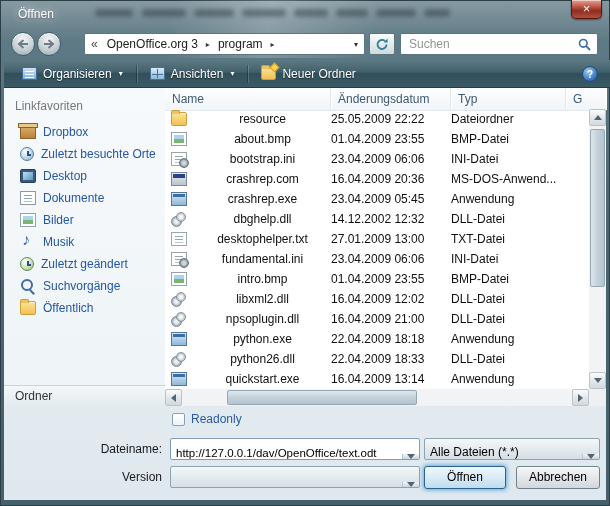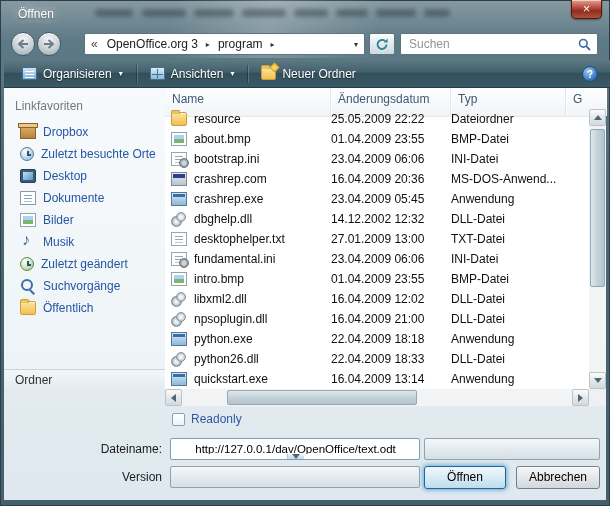--- a/index.html
+++ b/index.html
@@ -49,40 +49,40 @@
   .tbtn .drop{font-size:8px;margin-left:1px;}
   .tb-sep{width:1px;height:18px;background:rgba(0,0,0,.28);box-shadow:1px 0 0 rgba(255,255,255,.18);margin:0 3px;}
   .help-btn{position:absolute;right:12px;top:66px;width:16px;height:16px;border-radius:50%;
     background:radial-gradient(circle at 35% 30%,#9ccaef,#2f6db3 75%);border:1px solid #1c4c82;
     color:#fff;font-size:10px;font-weight:bold;text-align:center;line-height:15px;cursor:pointer;}
   
   .content{position:absolute;left:4px;top:88px;right:4px;bottom:6px;
     background:linear-gradient(180deg,#edf3f7,#dfe8ee);}
   .main{position:absolute;left:0;right:0;top:0;height:318px;}
   
-  .sidebar{position:absolute;left:0;top:0;bottom:16px;width:189px;
+  .sidebar{position:absolute;left:0;top:0;bottom:0;width:189px;
     background:linear-gradient(180deg,#f7fafc,#edf3f7);border-right:1px solid #c9d4dc;}
   .sb-header{margin:11px 0 8px 11px;color:#787878;}
   .sb-item{display:flex;align-items:center;height:22px;padding-left:16px;color:#2456a4;cursor:pointer;white-space:nowrap;}
   .sb-item .sic{margin-right:7px;}
   .sb-footer{position:absolute;left:0;right:0;bottom:0;height:21px;border-top:1px solid #c9d4dc;
     background:linear-gradient(180deg,#f3f7fa,#e3ebf0);display:flex;align-items:center;
     padding-left:11px;color:#333;cursor:pointer;}
   .chev-up{position:absolute;right:12px;width:0;height:0;
     border-left:4px solid transparent;border-right:4px solid transparent;border-bottom:5px solid #5b6b76;}
   
   .list{position:absolute;left:161px;right:0;top:0;bottom:0;background:#fff;}
-  .lhead{display:flex;height:29px;background:linear-gradient(180deg,#fdfdfe,#f1f5f8);
+  .lhead{display:flex;height:23px;background:linear-gradient(180deg,#fdfdfe,#f1f5f8);
     border-bottom:1px solid #e2e9ee;color:#3f5a75;}
   .hcell{padding:4px 0 0 7px;border-right:1px solid #dfe7ed;box-shadow:1px 0 0 #fff;cursor:pointer;white-space:nowrap;overflow:hidden;}
   .hc-name{width:166px;}.hc-date{width:120px;}.hc-type{width:115px;}.hc-g{flex:1;border-right:none;}
   .rows{position:absolute;top:21px;left:0;right:17px;bottom:17px;overflow:hidden;}
   .lrow{display:flex;align-items:center;height:20px;padding-left:6px;color:#101010;cursor:pointer;}
   .c{white-space:nowrap;overflow:hidden;}
-  .c.name{width:137px;}.c.date{width:120px;}.c.type{width:115px;}
+  .c.name{width:137px;text-align:center;}.c.date{width:120px;}.c.type{width:115px;}
   
   .vscroll{position:absolute;right:0;top:21px;bottom:17px;width:17px;background:#f2f3f5;}
   .hscroll{position:absolute;left:0;right:17px;bottom:0;height:17px;background:#f2f3f5;}
   .corner{position:absolute;right:0;bottom:0;width:17px;height:17px;background:#eef0f3;}
   .sarrow{position:absolute;width:17px;height:17px;background:linear-gradient(180deg,#fbfcfd,#e3e8ec 50%,#d3dade);
     border:1px solid #b9c3cb;border-radius:2px;display:flex;align-items:center;justify-content:center;cursor:pointer;}
   .tri{width:0;height:0;}
   .tri.up{border-left:4px solid transparent;border-right:4px solid transparent;border-bottom:5px solid #55656f;}
   .tri.down{border-left:4px solid transparent;border-right:4px solid transparent;border-top:5px solid #55656f;}
   .tri.left{border-top:4px solid transparent;border-bottom:4px solid transparent;border-right:5px solid #55656f;}
@@ -93,21 +93,21 @@
     background:linear-gradient(180deg,#dfe7ec,#c4d1da 50%,#b4c3cf);cursor:grab;}
   
   .readonly-row{position:absolute;left:168px;top:324px;display:flex;align-items:center;gap:6px;}
   .checkbox{width:13px;height:13px;border:1px solid #8ca0b5;border-radius:2px;
     background:linear-gradient(180deg,#fff,#eef3f7);cursor:pointer;}
   .readonly-label{color:#2d5aa0;cursor:pointer;}
   .flabel{position:absolute;left:0;width:158px;text-align:right;color:#1a1a1a;}
   .lbl-filename{top:354px;}
   .lbl-version{top:382px;}
   .combo{position:absolute;height:22px;border:1px solid #7f9db9;border-radius:2px;background:#fff;
-    display:flex;align-items:center;overflow:hidden;flex-direction:column;}
+    display:flex;align-items:flex-end;overflow:hidden;}
   .combo .val{flex:1;padding:4px 4px 0 5px;font-size:11.5px;white-space:nowrap;overflow:hidden;cursor:text;}
   .combo .dbtn{width:17px;border-left:1px solid #b5c7d5;display:flex;align-items:center;justify-content:center;
     background:linear-gradient(180deg,#f3f7fa,#dde5eb 50%,#c9d5de);cursor:pointer;}
   .combo.gray{background:linear-gradient(180deg,#f4f7f9,#e4ebef 50%,#d5dfe5);border-color:#8fa3af;}
   .combo.gray .val{cursor:pointer;font-size:12px;padding-top:3px;margin-top:30px;}
   .cb-filename{left:166px;top:350px;width:250px;}
   .cb-filetype{left:420px;top:350px;width:176px;}
   .cb-version{left:166px;top:378px;width:250px;}
   .btn{position:absolute;top:378px;height:23px;border-radius:3px;text-align:center;line-height:21px;
     color:#000;cursor:pointer;}

